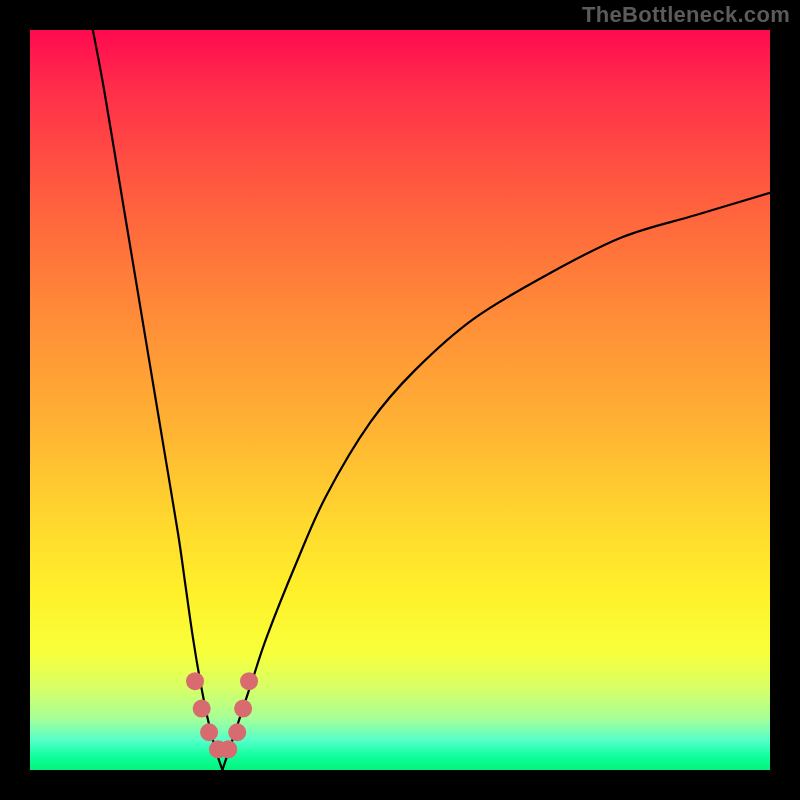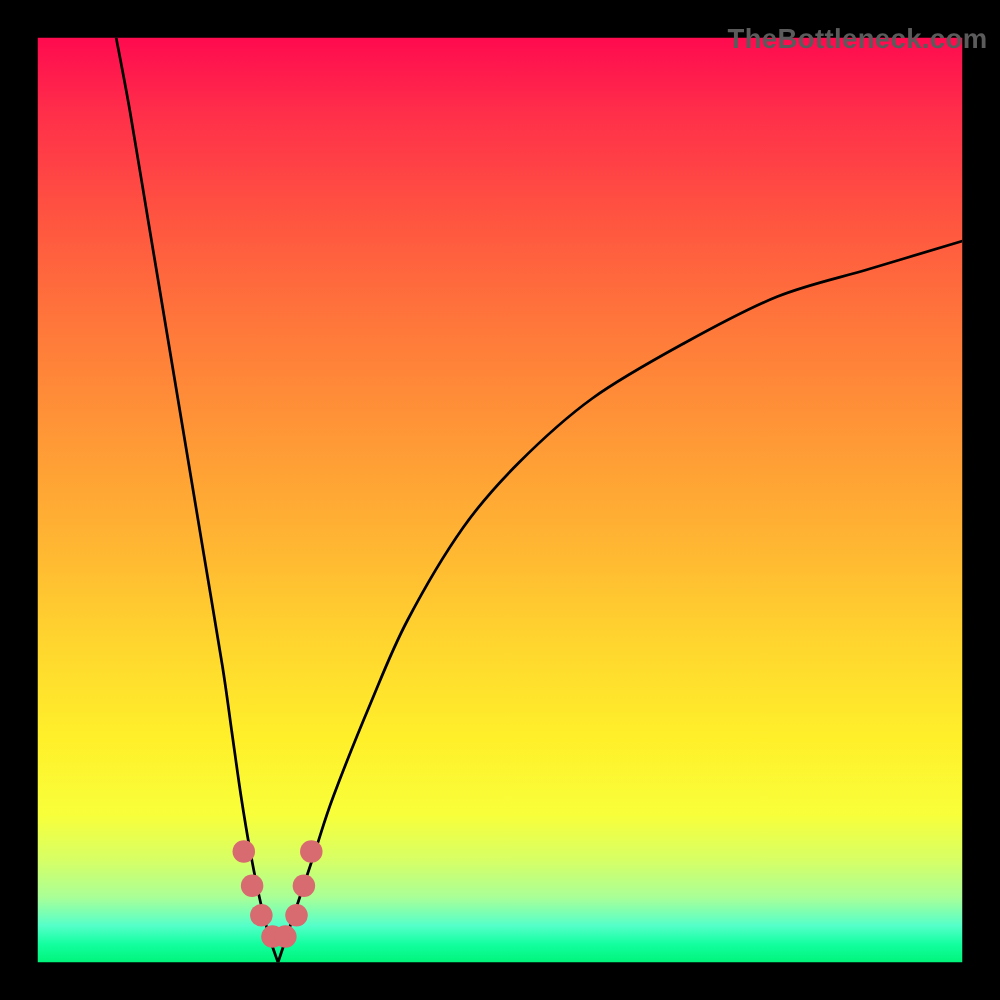--- a/index.html
+++ b/index.html
@@ -42,21 +42,20 @@
     position: absolute;
     top: 2px;
     right: 10px;
     color: #5b5b5b;
     font-family: Arial, Helvetica, sans-serif;
     font-size: 22px;
     font-weight: 600;
     letter-spacing: 0.3px;
     user-select: none;
     z-index: 10;
-    margin-top: 16px;
   }
   svg.curves {
     position: absolute;
     inset: 0;
     z-index: 5;
   }
 </style>
 </head>
 <body>
 

